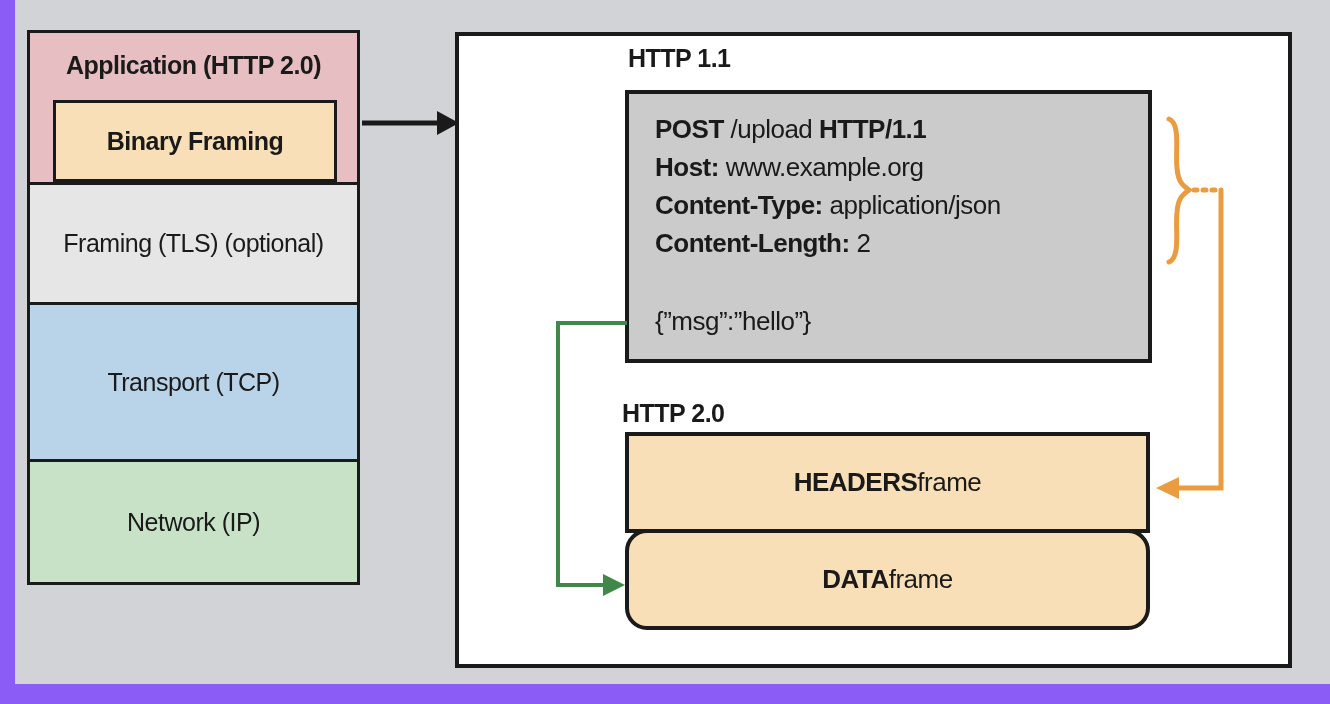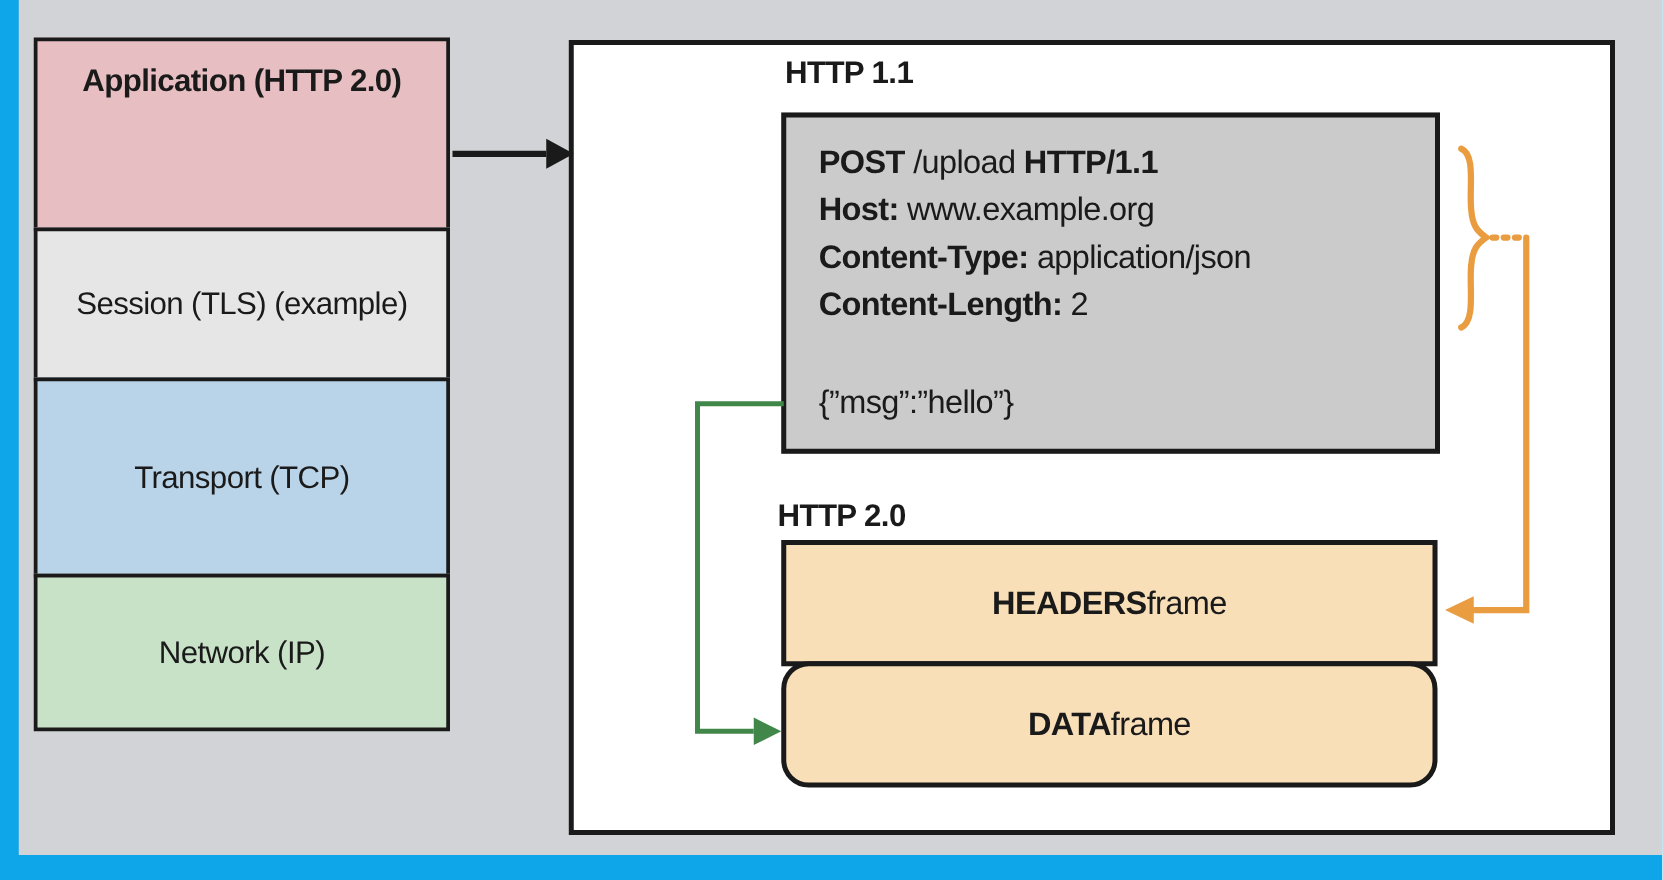--- a/index.html
+++ b/index.html
@@ -1,17 +1,17 @@
 <!DOCTYPE html>
 <html style="--background: #d2d3d6; --application-pink: #e7bfc2; --framing-tan: #f8dfb8; --session-gray: #e6e6e7; --transport-blue: #b9d3e8; --network-green: #c8e2c8; --request-gray: #cbcbcb; --frame-tan: #f8dfb8; --arrow-orange: #ea9d40; --arrow-green: #41874a; --line-black: #1a1a1a;"><head>
 <meta charset="utf-8">
 <style>
   html,body{margin:0;padding:0;background:#ffffff;}
   .canvas{
-    position:relative;width:1330px;height:704px;background:#0ea5e9;overflow:hidden;
+    position:relative;width:1330px;height:704px;background:#8b5cf6;overflow:hidden;
     font-family:"Liberation Sans","DejaVu Sans",sans-serif;color:#1a1a1a;
   }
   .bg{position:absolute;left:15px;top:0;width:1315px;height:684px;background:var(--background,#d2d3d6);}
   .txt{letter-spacing:-0.5px;}
   .b{font-weight:700;}
 
   
   .stack{position:absolute;left:27px;top:30px;width:333px;}
   .layer{position:relative;box-sizing:border-box;width:333px;border:3px solid var(--line-black,#1a1a1a);
          display:flex;align-items:center;justify-content:center;font-size:25px;}
@@ -56,23 +56,26 @@
 </style>
 </head>
 <body>
 
 <div class="canvas">
   <div class="bg"></div>
 
   <div class="stack">
     <div class="layer layer-app">
       <div class="app-title txt">Application (HTTP 2.0)</div>
+      <div class="binary-box txt">
+        <span>Binary Framing</span>
+      </div>
     </div>
     <div class="layer layer-session txt">
-      <span>Session (TLS) (example)</span>
+      <span>Framing (TLS) (optional)</span>
     </div>
     <div class="layer layer-transport txt">
       <span>Transport (TCP)</span>
     </div>
     <div class="layer layer-network txt">
       <span>Network (IP)</span>
     </div>
   </div>
 
   <div class="panel"></div>

